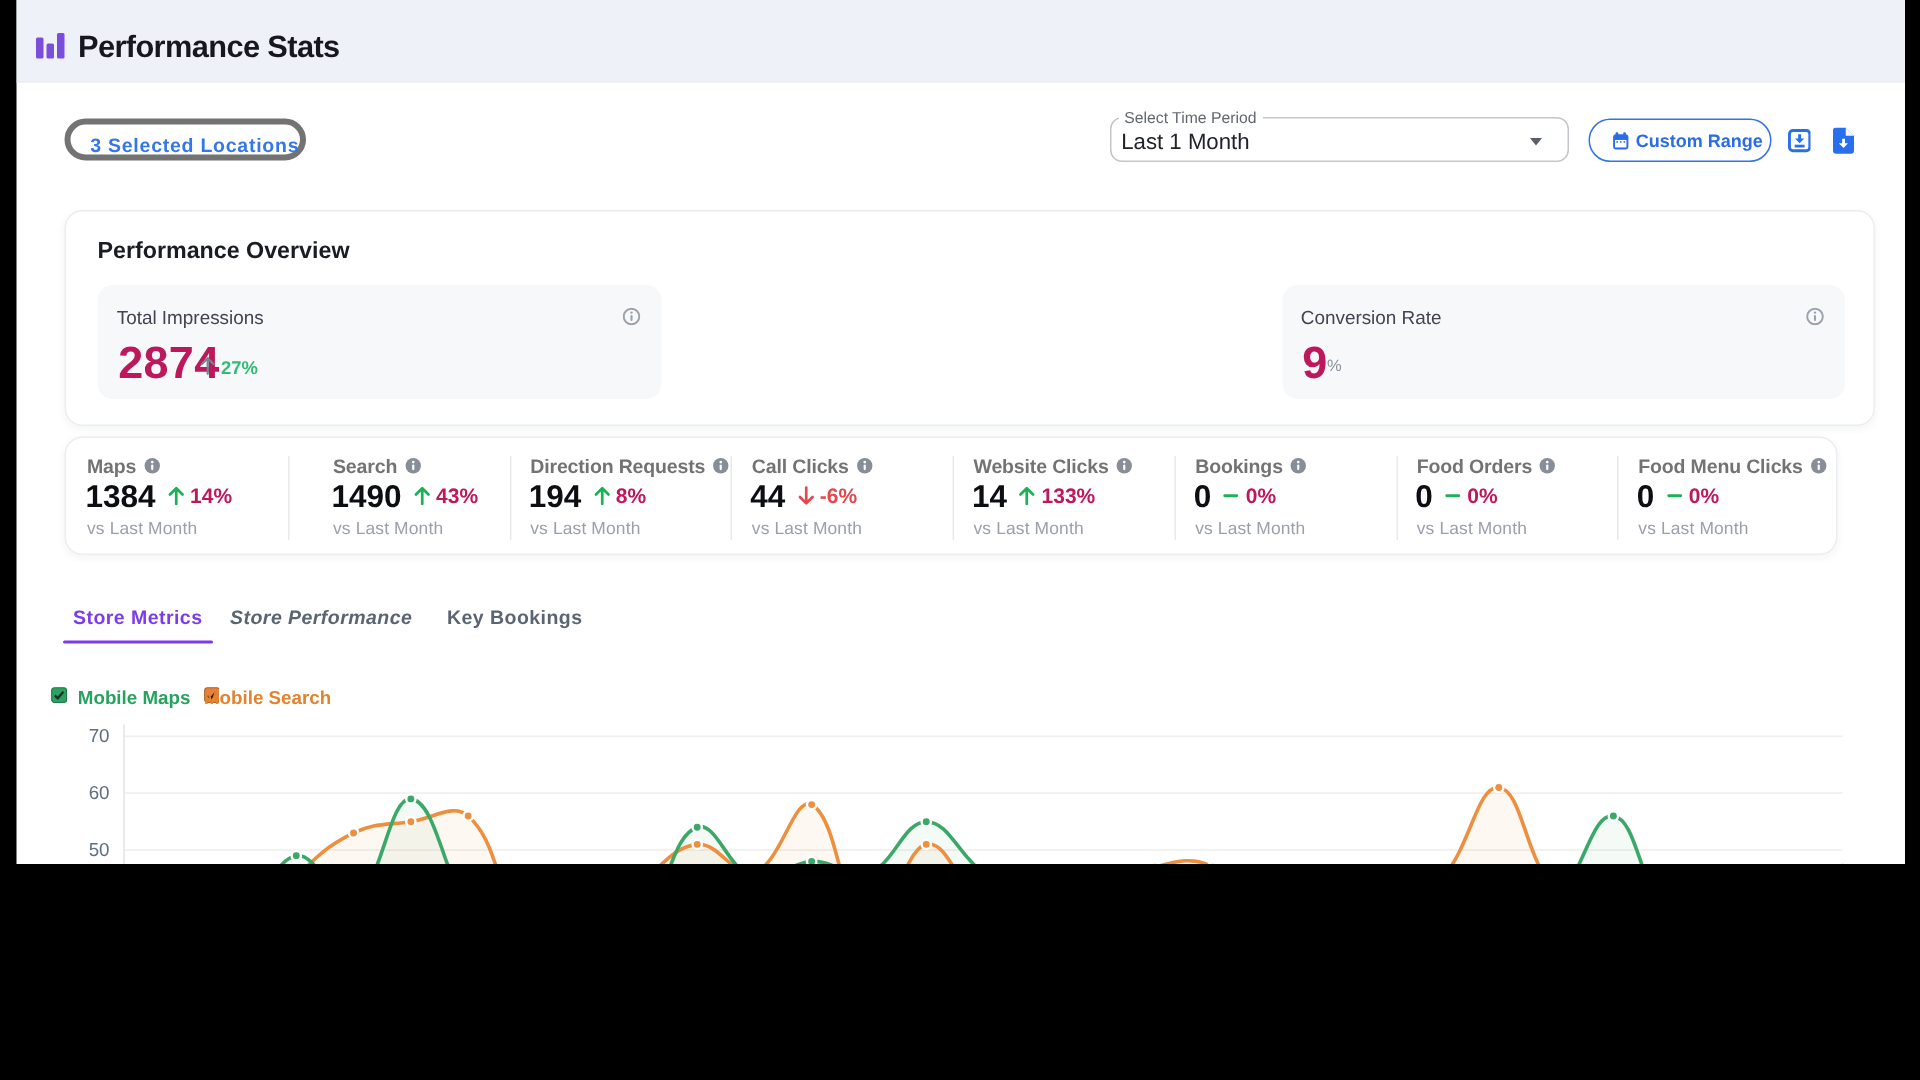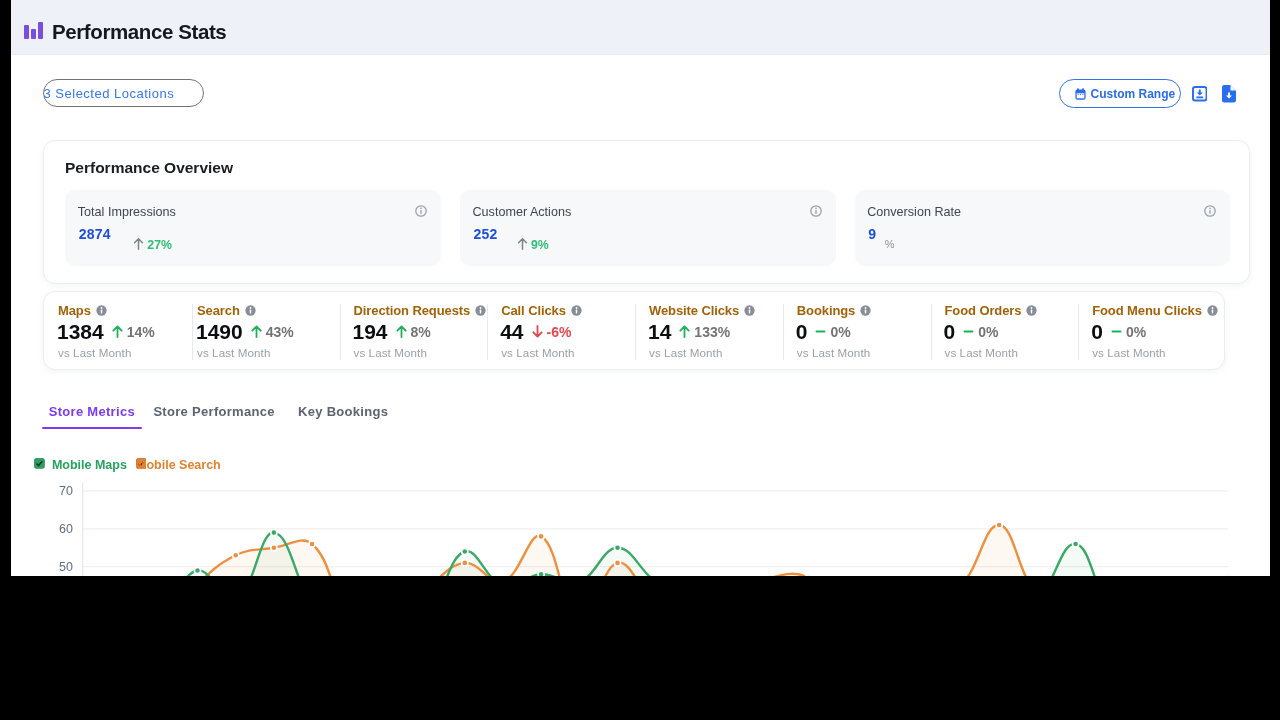--- a/index.html
+++ b/index.html
@@ -6,61 +6,66 @@
   html,body { width:1280px; height:720px; overflow:hidden; background:#000; }
   body { font-family:"Liberation Sans", sans-serif; }
   #page { position:absolute; left:11px; top:0; width:1259px; height:576px; background:#fff; overflow:hidden; }
   .abs { position:absolute; }
   
   #hdr { position:absolute; left:0; top:0; width:1259px; height:55px; background:#eef2f8; border-bottom:1px solid #e7ebf2; }
   #hdr .title { position:absolute; left:41px; top:19.5px; font-size:20.5px; font-weight:700; color:#17181d; letter-spacing:-.4px; }
   .bar { position:absolute; background:#7b4ddb; border-radius:1px; }
   
 
-  #selbtn { left:31.5px; top:78.5px; width:161px; height:28.5px; border:1px solid #737373; border-radius:15px; color:#3576e9; font-size:13px; font-weight:400; letter-spacing:.5px; text-align:left; line-height:27px; }
+  #selbtn { left:31.5px; top:78.5px; width:161px; height:28.5px; border:4px solid #737373; border-radius:15px; color:#3576e9; font-size:13px; font-weight:700; letter-spacing:.5px; text-align:right; line-height:27px; }
   
   #sel { left:728.5px; top:78px; width:306px; height:30px; border:1px solid #c3c7cc; border-radius:8px; }
   #sel .lbl { position:absolute; left:5px; top:-6px; background:#fff; padding:0 4px; font-size:10.5px; color:#62676e; }
   #sel .val { position:absolute; left:7px; top:8px; font-size:14.8px; color:#202328; }
   #sel .caret { position:absolute; right:17px; top:12.5px; width:0; height:0; border-left:4.5px solid transparent; border-right:4.5px solid transparent; border-top:5.5px solid #5b5f66; }
   #crbtn { left:1048px; top:79px; width:121.5px; height:28.5px; border:1.5px solid #3373e9; border-radius:15px; }
   #crbtn .t { position:absolute; left:30.5px; top:6.5px; font-size:12px; font-weight:700; color:#2a6ce6; letter-spacing:0; white-space:nowrap; }
   
   .card { position:absolute; background:#fff; border:1px solid #ebedf1; border-radius:12px; box-shadow:0 2px 6px rgba(25,39,62,.05); }
   #ovcard { left:32px; top:140px; width:1207px; height:144px; }
   #ovcard h2 { position:absolute; left:21px; top:18px; font-size:15.5px; font-weight:700; color:#191c22; }
   .sbox { position:absolute; top:49px; width:375.8px; height:75.5px; background:#f7f8fa; border-radius:10px; }
   .sbox .lb { position:absolute; left:12.5px; top:14.5px; font-size:12.6px; color:#3f4552; }
-  .sbox .num { position:absolute; left:13.5px; top:36px; font-size:14px; font-weight:800; color:#1d4ed8; letter-spacing:.2px; }
+  .sbox .num { position:absolute; left:13.5px; top:36px; font-size:30px; font-weight:800; color:#be185d; letter-spacing:.2px; }
   .sbox .pc { position:absolute; top:47.5px; font-size:12.3px; font-weight:700; color:#2fbd74; }
   .sbox .ar { position:absolute; top:46px; font-size:14px; color:#79828c; font-weight:400; }
   
   #tilecard { left:32px; top:290.5px; width:1182px; height:79px; }
   .tile { position:absolute; top:0; height:100%; }
-  .tile .lb { position:absolute; left:14px; top:11px; font-size:13px; font-weight:700; color:#a16207; letter-spacing:-.1px; white-space:nowrap; }
+  .tile .lb { position:absolute; left:14px; top:11px; font-size:13px; font-weight:700; color:#737373; letter-spacing:-.1px; white-space:nowrap; }
   .tile .num { position:absolute; left:13px; top:28.5px; font-size:21px; font-weight:800; color:#0c0e12; white-space:nowrap; }
   .tile .vs { position:absolute; left:14px; top:54px; font-size:11.6px; color:#99a0aa; letter-spacing:.1px; }
   .tsep { position:absolute; top:12px; height:56px; width:1px; background:#e7e9ed; }
-  .grn { color:#737373; }
+  .grn { color:#be185d; }
   .red { color:#e4484d; }
   
   .tab { position:absolute; top:403.5px; font-size:13px; font-weight:700; color:#5b6471; letter-spacing:.3px; }
   
   .leg { position:absolute; top:457.5px; font-size:12.5px; font-weight:700; }
 </style>
 </head>
 <body>
 <div id="page">
   <div id="hdr">
     <div class="bar" style="left:13.2px;top:25px;width:5px;height:14px;"></div>
     <div class="bar" style="left:20.3px;top:29px;width:4.6px;height:10px;"></div>
     <div class="bar" style="left:26.6px;top:22px;width:5px;height:17px;"></div>
     <div class="title">Performance Stats</div>
   </div>
   <div class="abs" id="selbtn">3 Selected Locations</div>
+  <div class="abs" id="sel">
+    <div class="lbl">Select Time Period</div>
+    <div class="val">Last 1 Month</div>
+    <div class="caret"></div>
+  </div>
   <div class="abs" id="crbtn">
     <svg style="position:absolute;left:14.5px;top:7.5px" width="11" height="12" viewBox="0 0 11 12">
         <rect x="2.1" y="0.2" width="1.7" height="2.6" rx=".6" fill="#2a6ce6"></rect>
         <rect x="7.2" y="0.2" width="1.7" height="2.6" rx=".6" fill="#2a6ce6"></rect>
         <rect x="0.4" y="1.5" width="10.2" height="10.2" rx="2" fill="#2a6ce6"></rect>
         <rect x="1.7" y="5.3" width="7.6" height="5" fill="#fff"></rect>
         <circle cx="3.1" cy="6.6" r=".62" fill="#2a6ce6"></circle>
         <circle cx="5.5" cy="6.6" r=".62" fill="#2a6ce6"></circle>
         <circle cx="7.9" cy="6.6" r=".62" fill="#2a6ce6"></circle>
       </svg>
@@ -90,33 +95,20 @@
           <circle cx="6" cy="6" r="5.2" fill="none" stroke="#9aa2ac" stroke-width="1.3"></circle>
           <circle cx="6" cy="3.4" r=".8" fill="#9aa2ac"></circle>
           <rect x="5.3" y="5" width="1.4" height="4" rx=".7" fill="#9aa2ac"></rect>
         </svg>
       <div class="num">2874</div>
       <svg class="abs" style="left:68px;top:46.5px" width="11" height="13" viewBox="0 0 11 13">
           <path d="M5.5 12.2V1.8M1.6 5.7 5.5 1.8 9.4 5.7" fill="none" stroke="#79828c" stroke-width="1.5" stroke-linecap="round" stroke-linejoin="round"></path>
         </svg>
       <div class="pc" style="left:82px;">27%</div>
     </div>
-    <div class="sbox" style="left:416px;">
-      <div class="lb">Customer Actions</div>
-      <svg class="abs" style="right:14px;top:15px" width="12" height="12" viewBox="0 0 12 12">
-          <circle cx="6" cy="6" r="5.2" fill="none" stroke="#9aa2ac" stroke-width="1.3"></circle>
-          <circle cx="6" cy="3.4" r=".8" fill="#9aa2ac"></circle>
-          <rect x="5.3" y="5" width="1.4" height="4" rx=".7" fill="#9aa2ac"></rect>
-        </svg>
-      <div class="num">252</div>
-      <svg class="abs" style="left:57px;top:46.5px" width="11" height="13" viewBox="0 0 11 13">
-          <path d="M5.5 12.2V1.8M1.6 5.7 5.5 1.8 9.4 5.7" fill="none" stroke="#79828c" stroke-width="1.5" stroke-linecap="round" stroke-linejoin="round"></path>
-        </svg>
-      <div class="pc" style="left:71px;">9%</div>
-    </div>
     <div class="sbox" style="left:810.7px;">
       <div class="lb">Conversion Rate</div>
       <svg class="abs" style="right:14px;top:15px" width="12" height="12" viewBox="0 0 12 12">
           <circle cx="6" cy="6" r="5.2" fill="none" stroke="#9aa2ac" stroke-width="1.3"></circle>
           <circle cx="6" cy="3.4" r=".8" fill="#9aa2ac"></circle>
           <rect x="5.3" y="5" width="1.4" height="4" rx=".7" fill="#9aa2ac"></rect>
         </svg>
       <div class="num">9</div>
       <div class="ar" style="left:30px;top:48px;font-size:11px;color:#8b919b;">%</div>
     </div>
@@ -127,21 +119,21 @@
     <div class="lb">Maps<svg style="vertical-align:-1.5px;margin-left:5px" width="11" height="11" viewBox="0 0 12 12">
             <circle cx="6" cy="6" r="5.6" fill="#878e98"></circle>
             <circle cx="6" cy="3.3" r="1" fill="#fff"></circle>
             <rect x="5.2" y="5" width="1.6" height="4.2" rx=".8" fill="#fff"></rect>
           </svg></div>
     <div class="num">1384<svg class="tar" width="11" height="13" viewBox="0 0 11 13">
             <path d="M5.5 12V1.5M1.3 5.7 5.5 1.5 9.7 5.7" fill="none" stroke="#1db157" stroke-width="1.8" stroke-linecap="round" stroke-linejoin="round"></path>
           </svg><span class="pp grn">14%</span></div>
     <div class="vs">vs Last Month</div>
     </div>
-    <div class="tile" style="left:139px;width:147.8px;text-align:right;">
+    <div class="tile" style="left:164px;width:147.8px;text-align:right;">
     <div class="lb">Search<svg style="vertical-align:-1.5px;margin-left:5px" width="11" height="11" viewBox="0 0 12 12">
             <circle cx="6" cy="6" r="5.6" fill="#878e98"></circle>
             <circle cx="6" cy="3.3" r="1" fill="#fff"></circle>
             <rect x="5.2" y="5" width="1.6" height="4.2" rx=".8" fill="#fff"></rect>
           </svg></div>
     <div class="num">1490<svg class="tar" width="11" height="13" viewBox="0 0 11 13">
             <path d="M5.5 12V1.5M1.3 5.7 5.5 1.5 9.7 5.7" fill="none" stroke="#1db157" stroke-width="1.8" stroke-linecap="round" stroke-linejoin="round"></path>
           </svg><span class="pp grn">43%</span></div>
     <div class="vs">vs Last Month</div>
     </div>
@@ -214,21 +206,21 @@
     <div class="tsep" style="left:147.8px;"></div>
     <div class="tsep" style="left:295.5px;"></div>
     <div class="tsep" style="left:443.2px;"></div>
     <div class="tsep" style="left:591.0px;"></div>
     <div class="tsep" style="left:738.8px;"></div>
     <div class="tsep" style="left:886.5px;"></div>
     <div class="tsep" style="left:1034.2px;"></div>
   </div>
 
   <div class="tab" style="left:37.7px;color:#7c3bec;">Store Metrics</div>
-  <div class="tab" style="left:142.4px;">Store Performance</div>
+  <div class="tab" style="left:142.4px;font-style:italic;">Store Performance</div>
   <div class="tab" style="left:287px;">Key Bookings</div>
   <div class="abs" style="left:31px;top:426.5px;width:99.5px;height:2.6px;background:#7c3bec;border-radius:2px;"></div>
 
   <svg class="abs leg" style="left:23.4px;top:458px" width="10.8" height="10.8" viewBox="0 0 12 12">
       <rect x=".5" y=".5" width="11" height="11" rx="2" fill="#2ba163" stroke="#1f7a4a" stroke-width=".8"></rect>
       <path d="M2.8 6.2 5 8.4 9.2 3.6" fill="none" stroke="#173222" stroke-width="1.7"></path>
     </svg>
   <div class="leg" style="left:40.9px;color:#27a25f;">Mobile Maps</div>
   <svg class="abs leg" style="left:124.6px;top:458px" width="10.8" height="10.8" viewBox="0 0 12 12">
       <rect x=".5" y=".5" width="11" height="11" rx="2" fill="#e8813a" stroke="#b05e20" stroke-width=".8"></rect>

